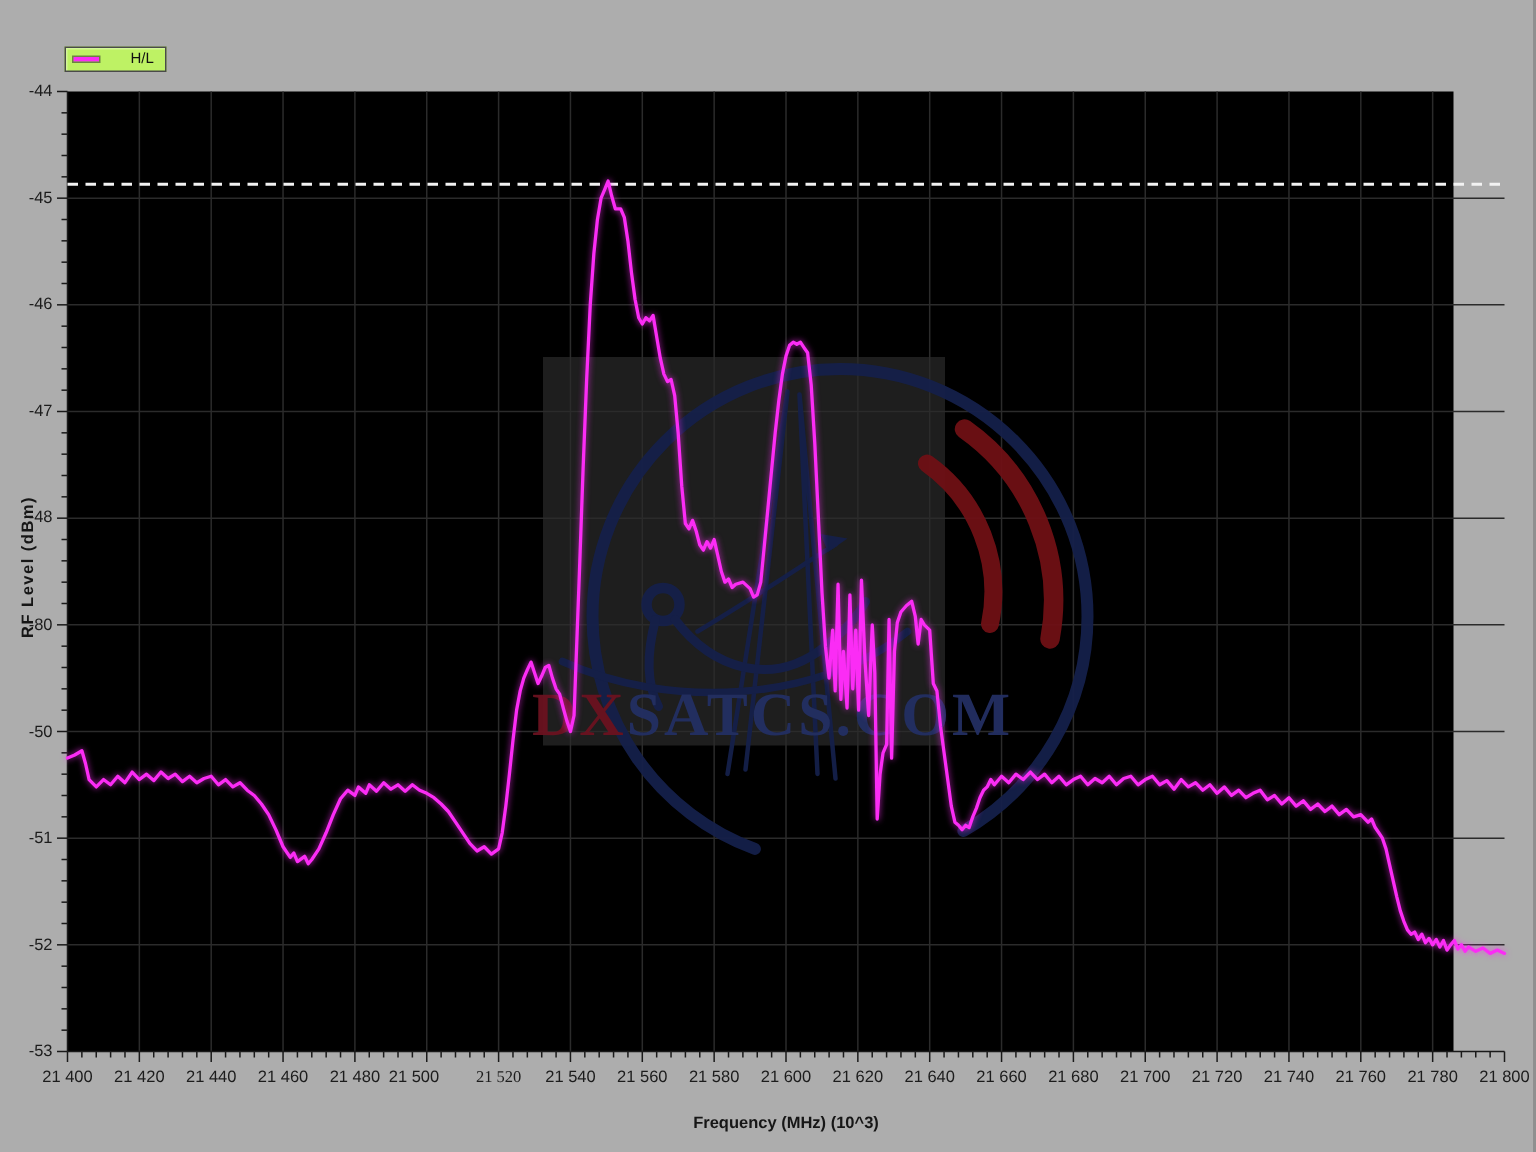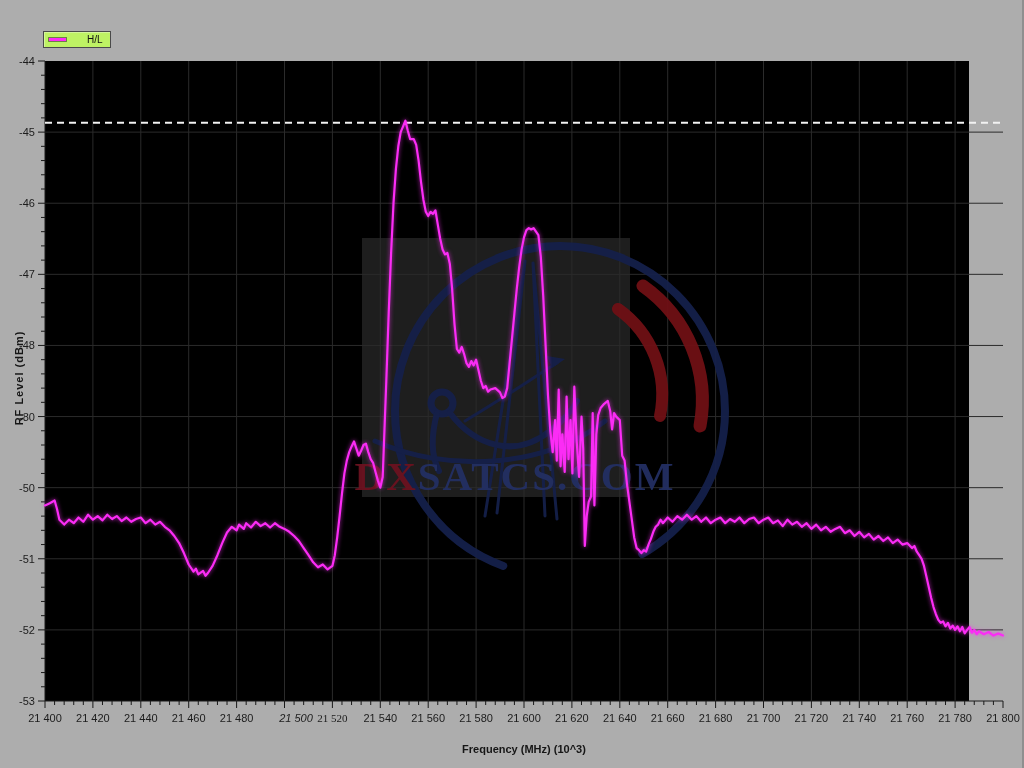--- a/index.html
+++ b/index.html
@@ -249,21 +249,21 @@
       <span style="top: 497.778px;">-51</span>
       <span style="top: 568.889px;">-52</span>
       <span style="top: 640px;">-53</span>
     </div>
   <div class="x-tick-labels" id="xlabels">
       <span style="left: 0px;">21 400</span>
       <span style="left: 47.9px;">21 420</span>
       <span style="left: 95.8px;">21 440</span>
       <span style="left: 143.7px;">21 460</span>
       <span style="left: 191.6px;">21 480</span>
-      <span style="left: 251px; font-style: italic;">21 500</span>
+      <span style="left: 231px;">21 500</span>
       <span style="left: 287.4px; font-family: Liberation Serif, serif;">21 520</span>
       <span style="left: 335.3px;">21 540</span>
       <span style="left: 383.2px;">21 560</span>
       <span style="left: 431.1px;">21 580</span>
       <span style="left: 479px;">21 600</span>
       <span style="left: 526.9px;">21 620</span>
       <span style="left: 574.8px;">21 640</span>
       <span style="left: 622.7px;">21 660</span>
       <span style="left: 670.6px;">21 680</span>
       <span style="left: 718.5px;">21 700</span>

